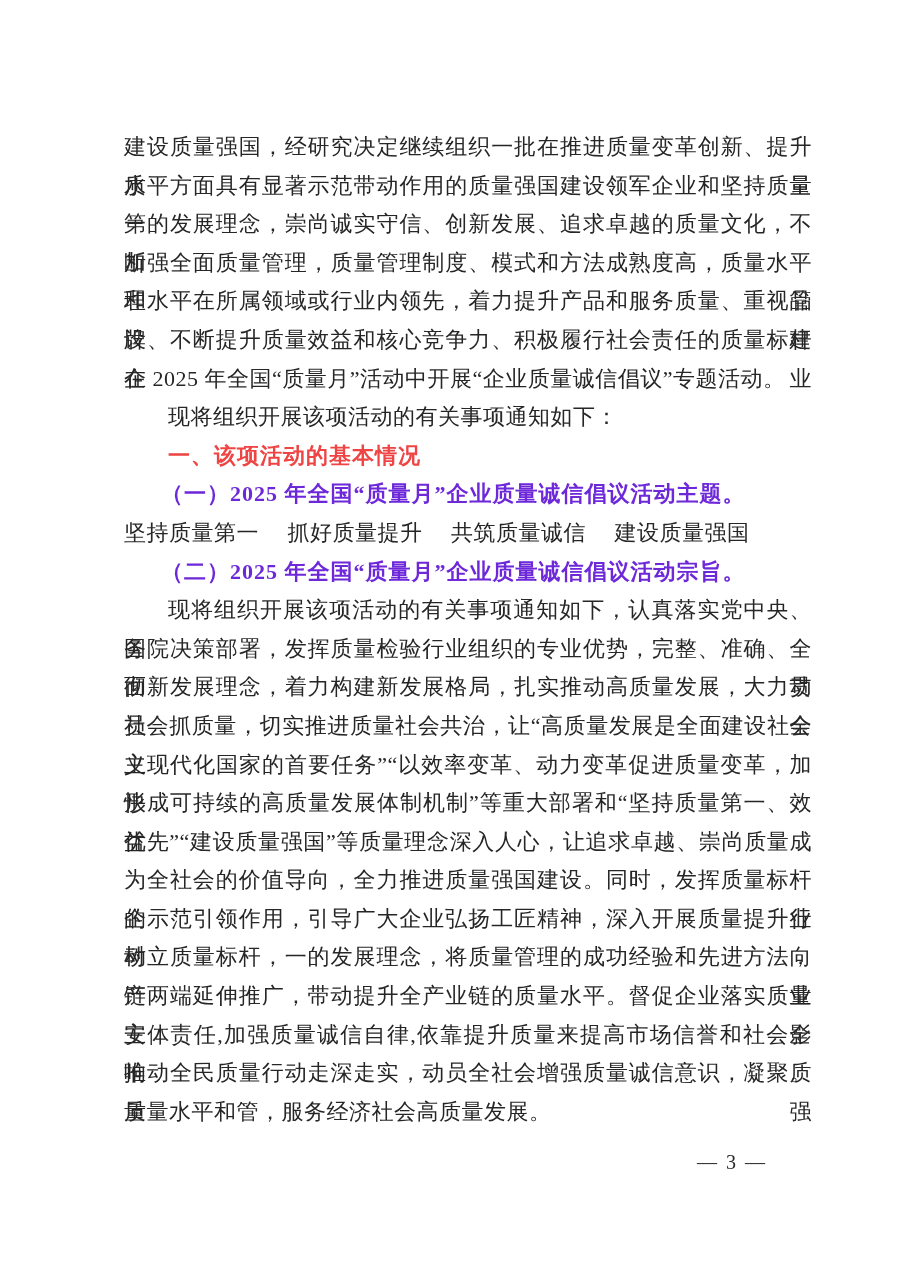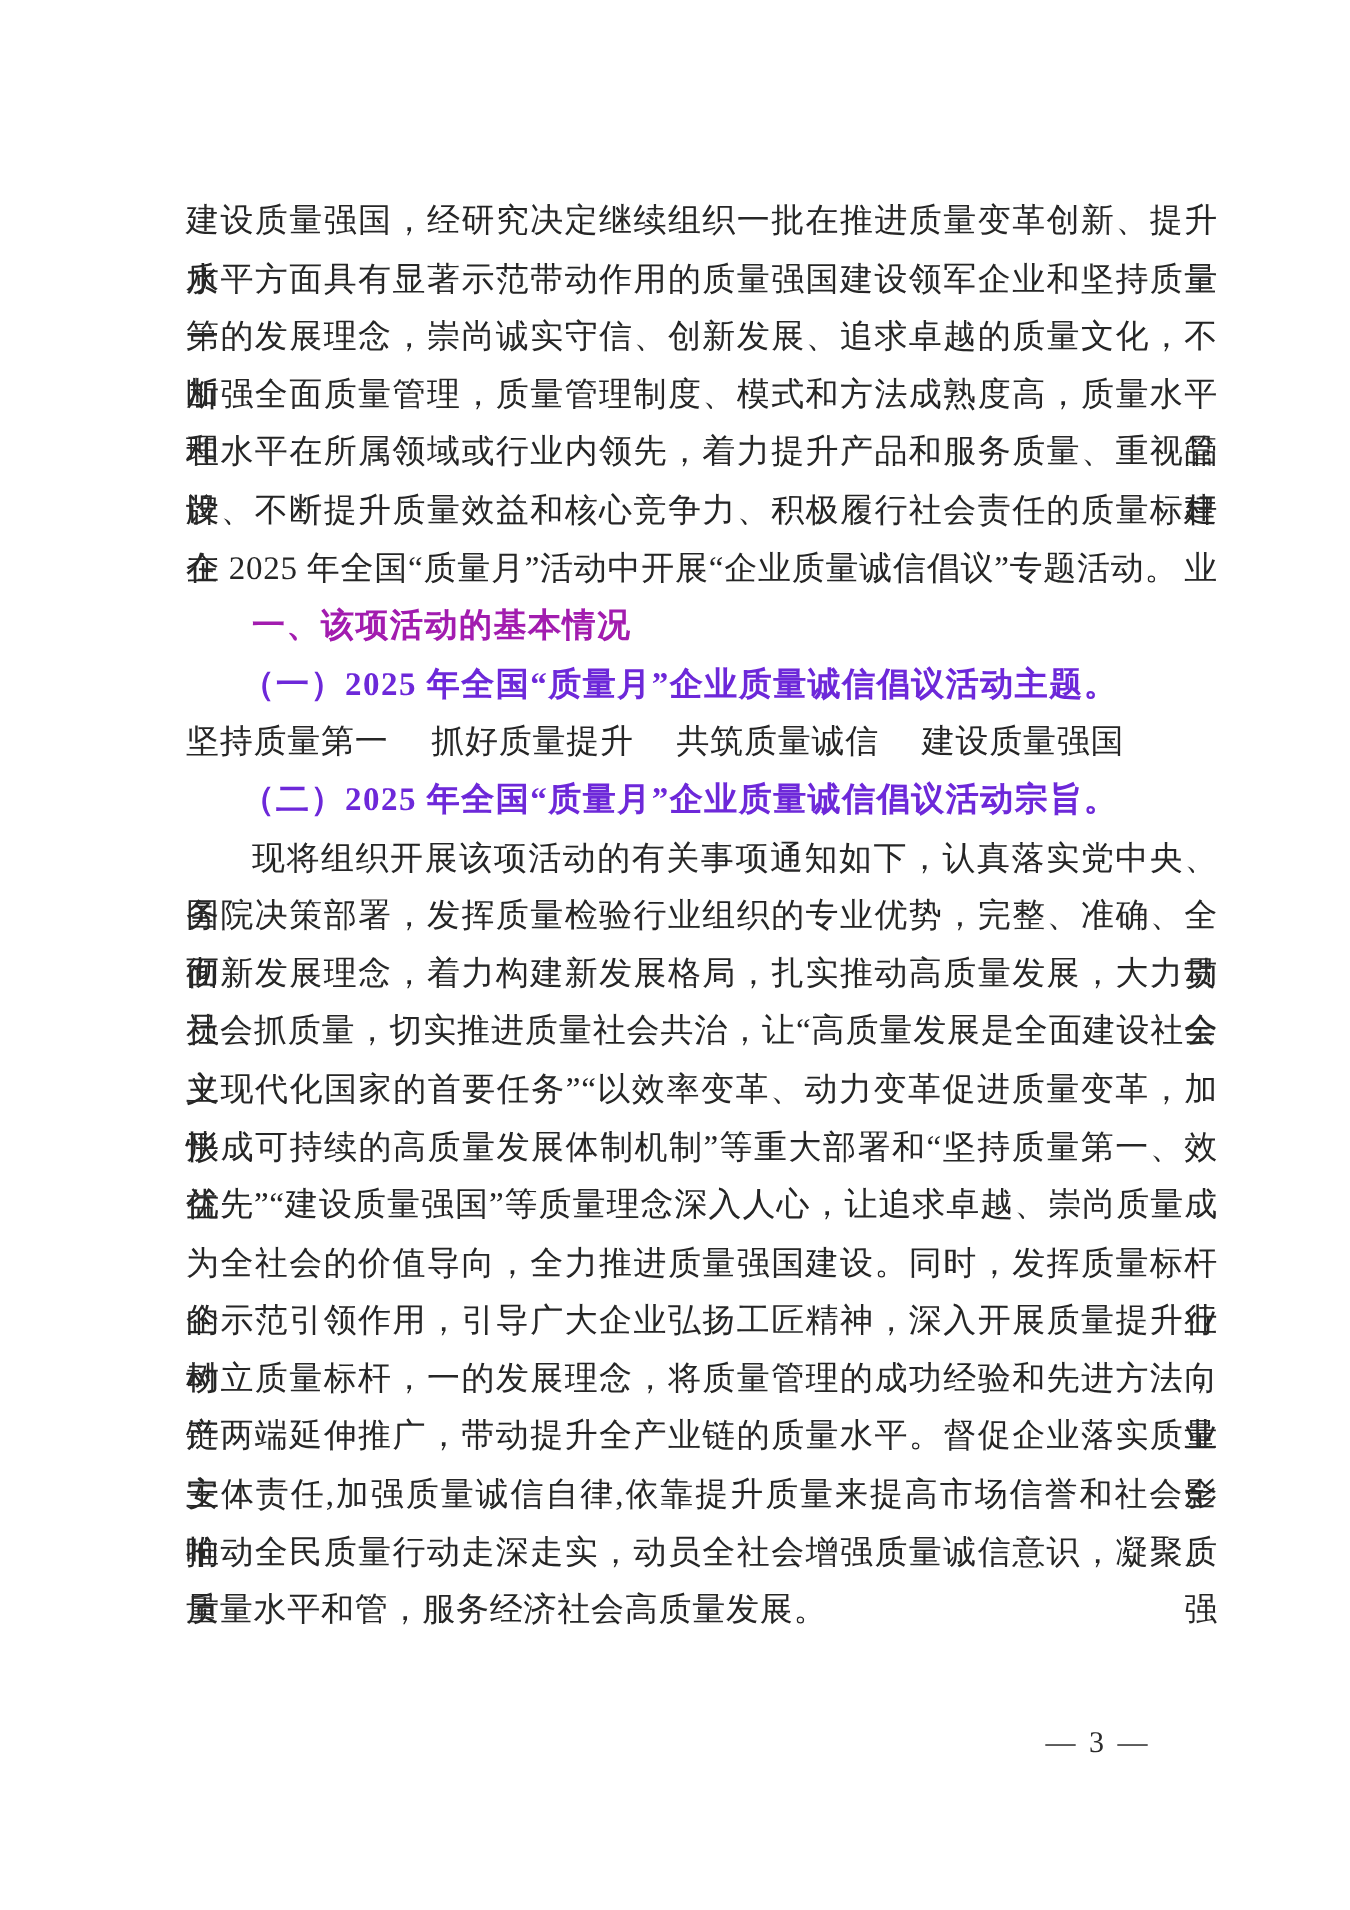--- a/index.html
+++ b/index.html
@@ -40,21 +40,21 @@
     text-indent: 44px;
   }
   
   .ind-p {
     text-indent: 37px;
   }
   
   .h1 {
     font-family: "Liberation Sans", "DejaVu Sans", sans-serif;
     font-weight: 700;
-    color: #a21caf;
+    color: #ef4444;
     letter-spacing: 1px;
   }
   
   .h2 {
     font-weight: 700;
     color: #6d28d9;
     letter-spacing: 1px;
   }
   .page-number {
     position: absolute;
@@ -72,20 +72,21 @@
 
 <div class="page">
   <div class="content">
     <div class="ln j">建设质量强国，经研究决定继续组织一批在推进质量变革创新、提升质量</div>
     <div class="ln j">水平方面具有显著示范带动作用的质量强国建设领军企业和坚持质量第</div>
     <div class="ln j">一的发展理念，崇尚诚实守信、创新发展、追求卓越的质量文化，不断</div>
     <div class="ln j">加强全面质量管理，质量管理制度、模式和方法成熟度高，质量水平和管</div>
     <div class="ln j">理水平在所属领域或行业内领先，着力提升产品和服务质量、重视品牌建</div>
     <div class="ln j">设、不断提升质量效益和核心竞争力、积极履行社会责任的质量标杆企业</div>
     <div class="ln">在 2025 年全国“质量月”活动中开展“企业质量诚信倡议”专题活动。</div>
+    <div class="ln ind">现将组织开展该项活动的有关事项通知如下：</div>
     <div class="ln ind h1">一、该项活动的基本情况</div>
     <div class="ln ind-p h2">（一）2025 年全国“质量月”企业质量诚信倡议活动主题。</div>
     <div class="ln">坚持质量第一　 抓好质量提升　 共筑质量诚信　 建设质量强国</div>
     <div class="ln ind-p h2">（二）2025 年全国“质量月”企业质量诚信倡议活动宗旨。</div>
     <div class="ln ind j">现将组织开展该项活动的有关事项通知如下，认真落实党中央、国</div>
     <div class="ln j">务院决策部署，发挥质量检验行业组织的专业优势，完整、准确、全面贯</div>
     <div class="ln j">彻新发展理念，着力构建新发展格局，扎实推动高质量发展，大力动员全</div>
     <div class="ln j">社会抓质量，切实推进质量社会共治，让“高质量发展是全面建设社会主</div>
     <div class="ln j">义现代化国家的首要任务”“以效率变革、动力变革促进质量变革，加快</div>
     <div class="ln j">形成可持续的高质量发展体制机制”等重大部署和“坚持质量第一、效益</div>

